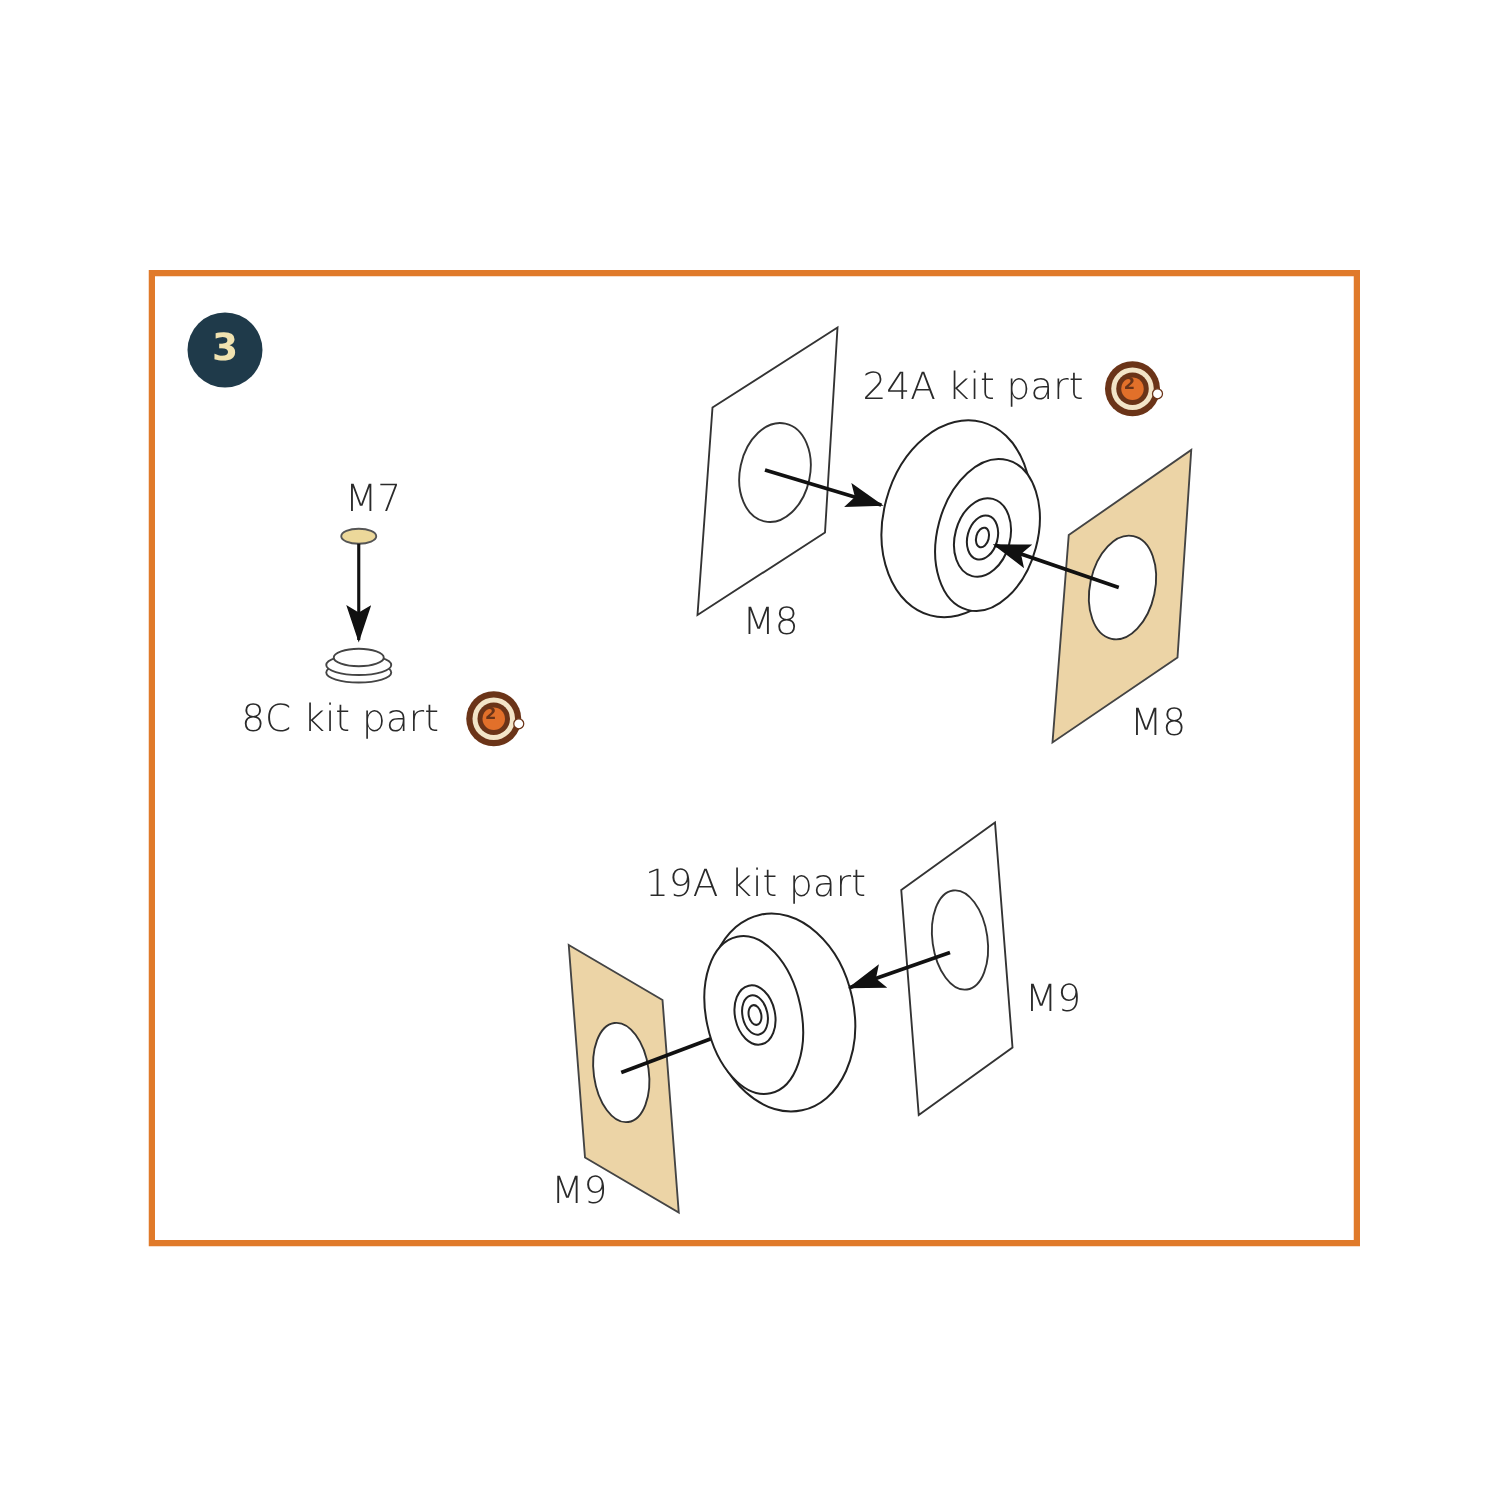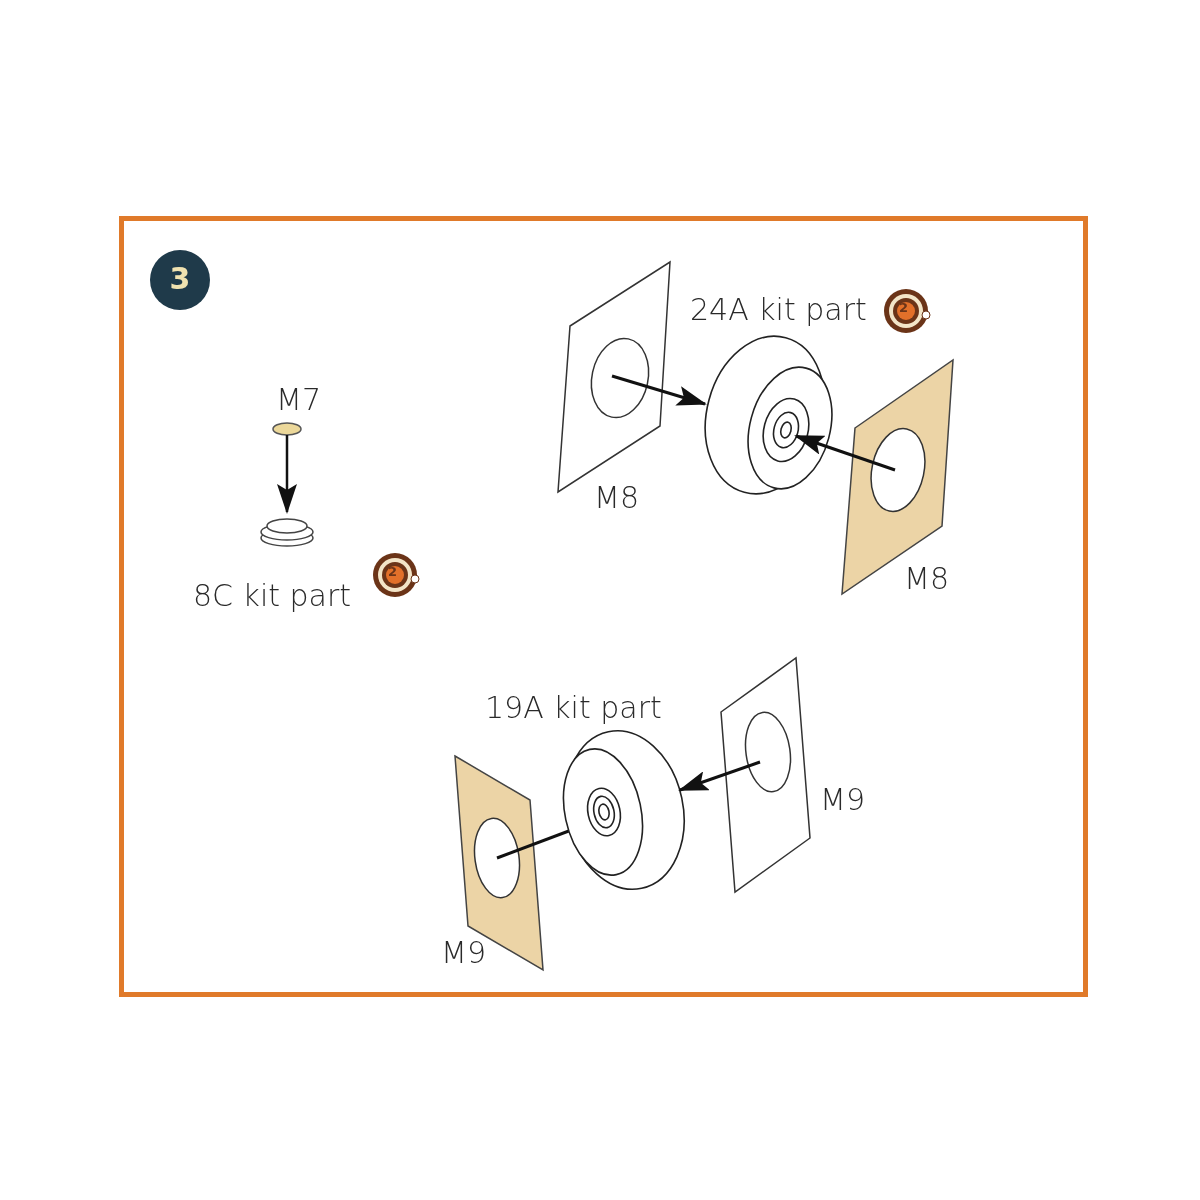--- a/index.html
+++ b/index.html
@@ -80,21 +80,21 @@
     <circle r="22" fill="#6b3418"></circle>
     <circle r="17" fill="#f3e5c8"></circle>
     <circle r="13" fill="#6b3418"></circle>
     <circle r="9" fill="#e2702a"></circle>
     <circle cx="20" cy="4" r="4" fill="#fff" stroke="#6b3418" stroke-width="1"></circle>
   </g>
 </svg>
 
 <div class="lbl" style="left:162px;top:261px;width:36px;text-align:center;font-weight:bold;font-size:30px;color:#f0e2b0">3</div>
 <div class="lbl" style="left:276px;top:382px">M7</div>
-<div class="lbl" style="left:193px;top:578px">8C kit part</div>
+<div class="lbl" style="left:193px;top:558px">8C kit part</div>
 <div class="lbl" style="left:690px;top:292px">24A kit part</div>
 <div class="lbl" style="left:594px;top:480px">M8</div>
 <div class="lbl" style="left:904px;top:561px">M8</div>
-<div class="lbl" style="left:485px;top:690px">19A kit part</div>
+<div class="lbl" style="left:516px;top:690px">19A kit part</div>
 <div class="lbl" style="left:820px;top:782px">M9</div>
 <div class="lbl" style="left:441px;top:935px">M9</div>
 <div class="lbl" style="left:899px;top:300px;font-size:13px;font-weight:bold;color:#6b3418">2</div>
 <div class="lbl" style="left:388px;top:564px;font-size:13px;font-weight:bold;color:#6b3418">2</div>
 
 </body></html>

